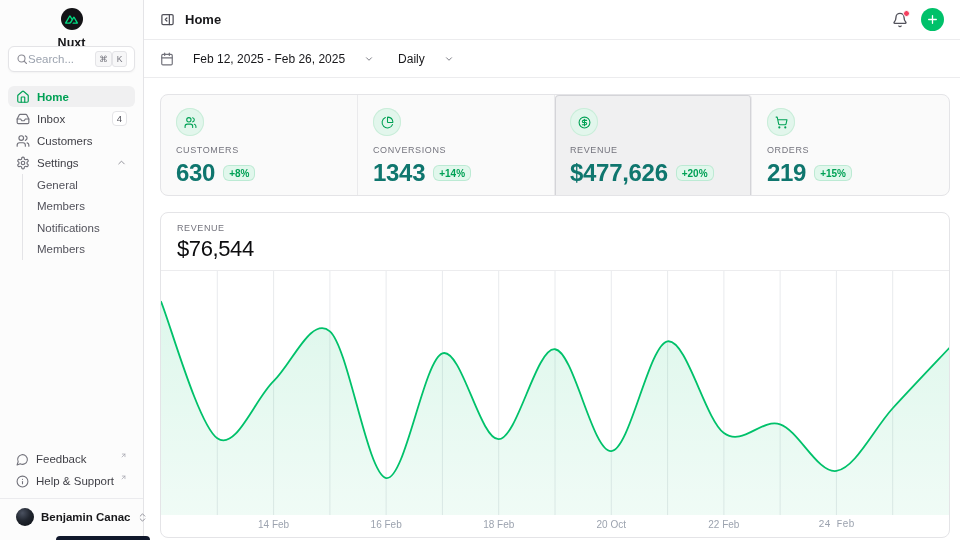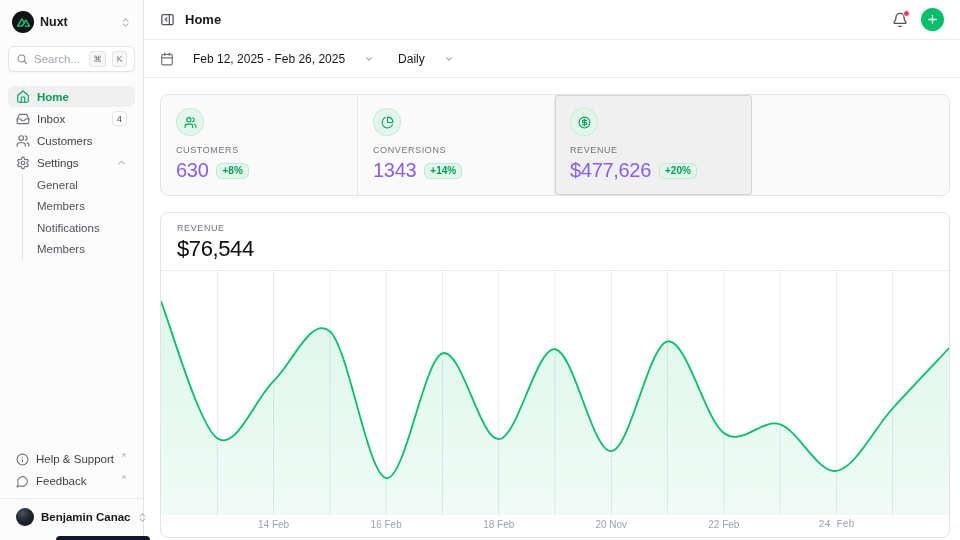--- a/index.html
+++ b/index.html
@@ -17,27 +17,27 @@
     background:#fff;color:var(--dark-text);
     position:relative;font-size:12px;
     -webkit-font-smoothing:antialiased;
   }
   svg{display:block;}
 
   
   .sidebar{position:absolute;left:0;top:0;width:144px;height:540px;
     background:#fcfcfc;border-right:1px solid var(--border);
     padding:8px;display:flex;flex-direction:column;}
-  .brand{display:flex;align-items:center;gap:6px;height:28px;padding:0 4px;border-radius:6px;cursor:pointer;}
+  .brand{display:flex;align-items:center;gap:6px;height:28px;padding:0 4px;border-radius:6px;cursor:pointer;flex-direction:column;}
   .brand-logo{width:22px;height:22px;border-radius:50%;background:#131316;
     display:flex;align-items:center;justify-content:center;flex:none;}
   .brand-name{font-size:12.5px;font-weight:700;flex:1;}
   .muted-icon{color:#8b8b94;flex:none;}
   .search-box{margin-top:10px;height:26px;border:1px solid var(--border);border-radius:6px;
-    background:#fff;display:flex;align-items:center;gap:6px;padding:0 7px;
+    background:#fff;display:flex;align-items:center;padding:0 7px;
     box-shadow:0 1px 2px rgba(0,0,0,.04);cursor:pointer;}
   .search-placeholder{font-size:11.5px;color:#9ca3af;flex:1;}
   .kbd{font-size:8.5px;line-height:1;color:var(--gray-text);background:#f7f7f8;
     border:1px solid var(--border);border-radius:3px;padding:2.5px 3.5px;min-width:7px;text-align:center;}
   .nav{margin-top:14px;}
   .nav-item{display:flex;align-items:center;gap:7px;height:21px;padding:0 8px;margin-bottom:1px;
     border-radius:6px;font-size:11.5px;color:#3f3f46;cursor:pointer;}
   .nav-item .nav-ic{color:#71717a;flex:none;}
   .nav-item.active{background:#f0f0f1;color:var(--primary-text);font-weight:600;}
   .nav-item.active .nav-ic{color:var(--primary-text);}
@@ -81,21 +81,21 @@
   .stats{display:grid;grid-template-columns:repeat(4,1fr);height:102px;
     border:1px solid var(--border);border-radius:8px;background:#fafafa;overflow:hidden;}
   .stat-card{padding:13px 15px;border-right:1px solid #eaeaec;position:relative;cursor:pointer;}
   .stat-card:last-child{border-right:none;}
   .stat-card.selected{background:#f0f0f1;box-shadow:inset 0 0 0 1px #d4d4d8;border-radius:4px;}
   .stat-icon{width:28px;height:28px;border-radius:50%;background:#e2f6ec;
     box-shadow:inset 0 0 0 1px #c9edd9;color:var(--primary-text);
     display:flex;align-items:center;justify-content:center;margin-bottom:9px;}
   .stat-label{font-size:9px;letter-spacing:.6px;color:#74747e;font-weight:500;}
   .stat-value-row{display:flex;align-items:center;gap:8px;margin-top:4px;}
-  .stat-value{font-size:20px;font-weight:400;letter-spacing:-.3px;color:#8b5cf6;}
+  .stat-value{font-size:24px;font-weight:700;letter-spacing:-.3px;color:#0f766e;}
   .delta-badge{font-size:10px;font-weight:600;color:var(--primary-text);background:#e1f7ec;
     border-radius:6px;padding:2.5px 6px;box-shadow:inset 0 0 0 1px rgba(0,170,90,.16);}
 
   .chart-card{margin-top:16px;height:326px;border:1px solid var(--border);border-radius:8px;
     background:#fff;display:flex;flex-direction:column;overflow:hidden;}
   .chart-header{padding:10px 16px 8px;border-bottom:1px solid var(--border-light);}
   .chart-label{font-size:9px;letter-spacing:.6px;color:#74747e;font-weight:500;}
   .chart-value{font-size:22px;font-weight:400;letter-spacing:-.4px;margin-top:3px;color:#0c0c0e;}
   .chart-plot{flex:1;position:relative;}
   .chart-plot svg{position:absolute;inset:0;width:100%;height:100%;}
@@ -195,40 +195,40 @@
           <span>Members</span>
         </div>
     </div>
   </nav>
 
   <div class="sidebar-spacer"></div>
 
   <div class="footer-link">
     <span class="nav-ic">
       <svg width="13" height="13" viewBox="0 0 24 24" fill="none" stroke="currentColor" stroke-width="2" stroke-linecap="round" stroke-linejoin="round">
-          <circle cx="12" cy="12" r="10"></circle>
-          <path d="M12 16v-4"></path>
-          <path d="M12 8h.01"></path>
-        </svg>
-    </span>
-    <span class="nav-label">Help &amp; Support</span>
+          <path d="M7.9 20A9 9 0 1 0 4 16.1L2 22Z"></path>
+        </svg>
+    </span>
+    <span class="nav-label">Feedback</span>
     <span class="ext-arrow">
       <svg width="7" height="7" viewBox="0 0 24 24" fill="none" stroke="currentColor" stroke-width="2.4" stroke-linecap="round" stroke-linejoin="round">
           <path d="M7 17 17 7"></path>
           <path d="M8 7h9v9"></path>
         </svg>
     </span>
   </div>
   <div class="footer-link">
     <span class="nav-ic">
       <svg width="13" height="13" viewBox="0 0 24 24" fill="none" stroke="currentColor" stroke-width="2" stroke-linecap="round" stroke-linejoin="round">
-          <path d="M7.9 20A9 9 0 1 0 4 16.1L2 22Z"></path>
-        </svg>
-    </span>
-    <span class="nav-label">Feedback</span>
+          <circle cx="12" cy="12" r="10"></circle>
+          <path d="M12 16v-4"></path>
+          <path d="M12 8h.01"></path>
+        </svg>
+    </span>
+    <span class="nav-label">Help &amp; Support</span>
     <span class="ext-arrow">
       <svg width="7" height="7" viewBox="0 0 24 24" fill="none" stroke="currentColor" stroke-width="2.4" stroke-linecap="round" stroke-linejoin="round">
           <path d="M7 17 17 7"></path>
           <path d="M8 7h9v9"></path>
         </svg>
     </span>
   </div>
 
   <div class="sidebar-sep"></div>
 
@@ -333,20 +333,34 @@
         <svg width="13" height="13" viewBox="0 0 24 24" fill="none" stroke="currentColor" stroke-width="2" stroke-linecap="round" stroke-linejoin="round">
             <circle cx="12" cy="12" r="10"></circle>
             <path d="M16 8h-6a2 2 0 1 0 0 4h4a2 2 0 1 1 0 4H8"></path>
             <path d="M12 18V6"></path>
           </svg>
       </span>
       <div class="stat-label">REVENUE</div>
       <div class="stat-value-row">
         <span class="stat-value">$477,626</span>
         <span class="delta-badge">+20%</span>
+      </div>
+    </div>
+    <div class="stat-card">
+      <span class="stat-icon">
+        <svg width="13" height="13" viewBox="0 0 24 24" fill="none" stroke="currentColor" stroke-width="2" stroke-linecap="round" stroke-linejoin="round">
+            <circle cx="8" cy="21" r="1"></circle>
+            <circle cx="19" cy="21" r="1"></circle>
+            <path d="M2.05 2.05h2l2.66 12.42a2 2 0 0 0 2 1.58h9.78a2 2 0 0 0 1.95-1.57l1.65-7.43H5.12"></path>
+          </svg>
+      </span>
+      <div class="stat-label">ORDERS</div>
+      <div class="stat-value-row">
+        <span class="stat-value">219</span>
+        <span class="delta-badge">+15%</span>
       </div>
     </div>
   </section>
 
   <section class="chart-card">
     <div class="chart-header">
       <div class="chart-label">REVENUE</div>
       <div class="chart-value">$76,544</div>
     </div>
     <div class="chart-plot">
@@ -371,21 +385,21 @@
           <line x1="675.4" y1="0" x2="675.4" y2="246" stroke="#e8eaed" stroke-width="1"></line>
           <line x1="731.7" y1="0" x2="731.7" y2="246" stroke="#e8eaed" stroke-width="1"></line>
           <path d="M 0.0,30.8 C 9.4,53.7 37.5,155.3 56.3,168.7 C 75.0,182.1 93.8,129.1 112.6,111.1 C 131.3,93.2 150.1,44.6 168.9,60.8 C 187.6,77.1 206.4,205.0 225.1,208.7 C 243.9,212.4 262.7,89.5 281.4,83.0 C 300.2,76.5 319.0,170.3 337.7,169.6 C 356.5,168.9 375.2,76.8 394.0,78.9 C 412.8,80.9 431.5,183.0 450.3,181.6 C 469.0,180.3 487.8,74.0 506.6,70.9 C 525.3,67.9 544.1,149.5 562.9,163.4 C 581.6,177.4 600.4,148.3 619.1,154.6 C 637.9,161.0 656.7,204.3 675.4,201.6 C 694.2,198.9 713.0,159.0 731.7,138.4 C 750.5,117.7 778.6,88.0 788.0,77.9 L 788,246 L 0,246 Z" fill="url(#gfill)"></path>
           <path d="M 0.0,30.8 C 9.4,53.7 37.5,155.3 56.3,168.7 C 75.0,182.1 93.8,129.1 112.6,111.1 C 131.3,93.2 150.1,44.6 168.9,60.8 C 187.6,77.1 206.4,205.0 225.1,208.7 C 243.9,212.4 262.7,89.5 281.4,83.0 C 300.2,76.5 319.0,170.3 337.7,169.6 C 356.5,168.9 375.2,76.8 394.0,78.9 C 412.8,80.9 431.5,183.0 450.3,181.6 C 469.0,180.3 487.8,74.0 506.6,70.9 C 525.3,67.9 544.1,149.5 562.9,163.4 C 581.6,177.4 600.4,148.3 619.1,154.6 C 637.9,161.0 656.7,204.3 675.4,201.6 C 694.2,198.9 713.0,159.0 731.7,138.4 C 750.5,117.7 778.6,88.0 788.0,77.9" fill="none" stroke="#00c16a" stroke-width="1.8" stroke-linecap="round"></path>
         </svg>
     </div>
     <div class="chart-xaxis">
         <span class="x-label" style="left: 14.2857%;">14 Feb</span>
         <span class="x-label" style="left: 28.5714%;">16 Feb</span>
         <span class="x-label" style="left: 42.8571%; text-align: center;">18 Feb</span>
-        <span class="x-label" style="left: 57.1429%;">20 Nov</span>
+        <span class="x-label" style="left: 57.1429%;">20 Oct</span>
         <span class="x-label" style="left: 71.4286%;">22 Feb</span>
         <span class="x-label" style="left: 85.7143%; font-family: Liberation Mono, monospace;">24 Feb</span>
       </div>
   </section>
 
 </main>
 
 <div class="bottom-strip"></div>
 
 </body></html>

